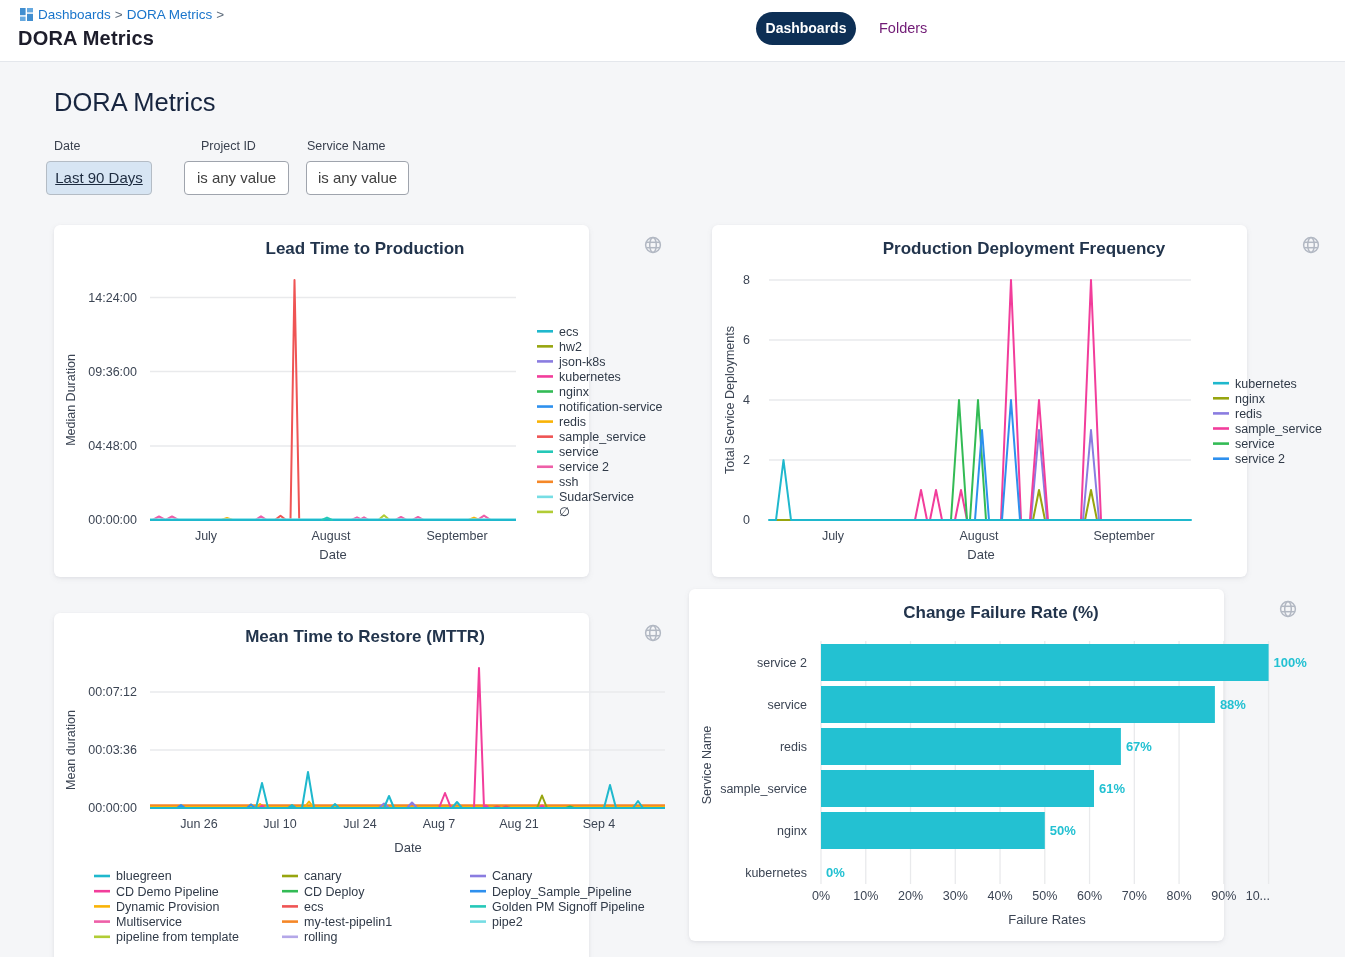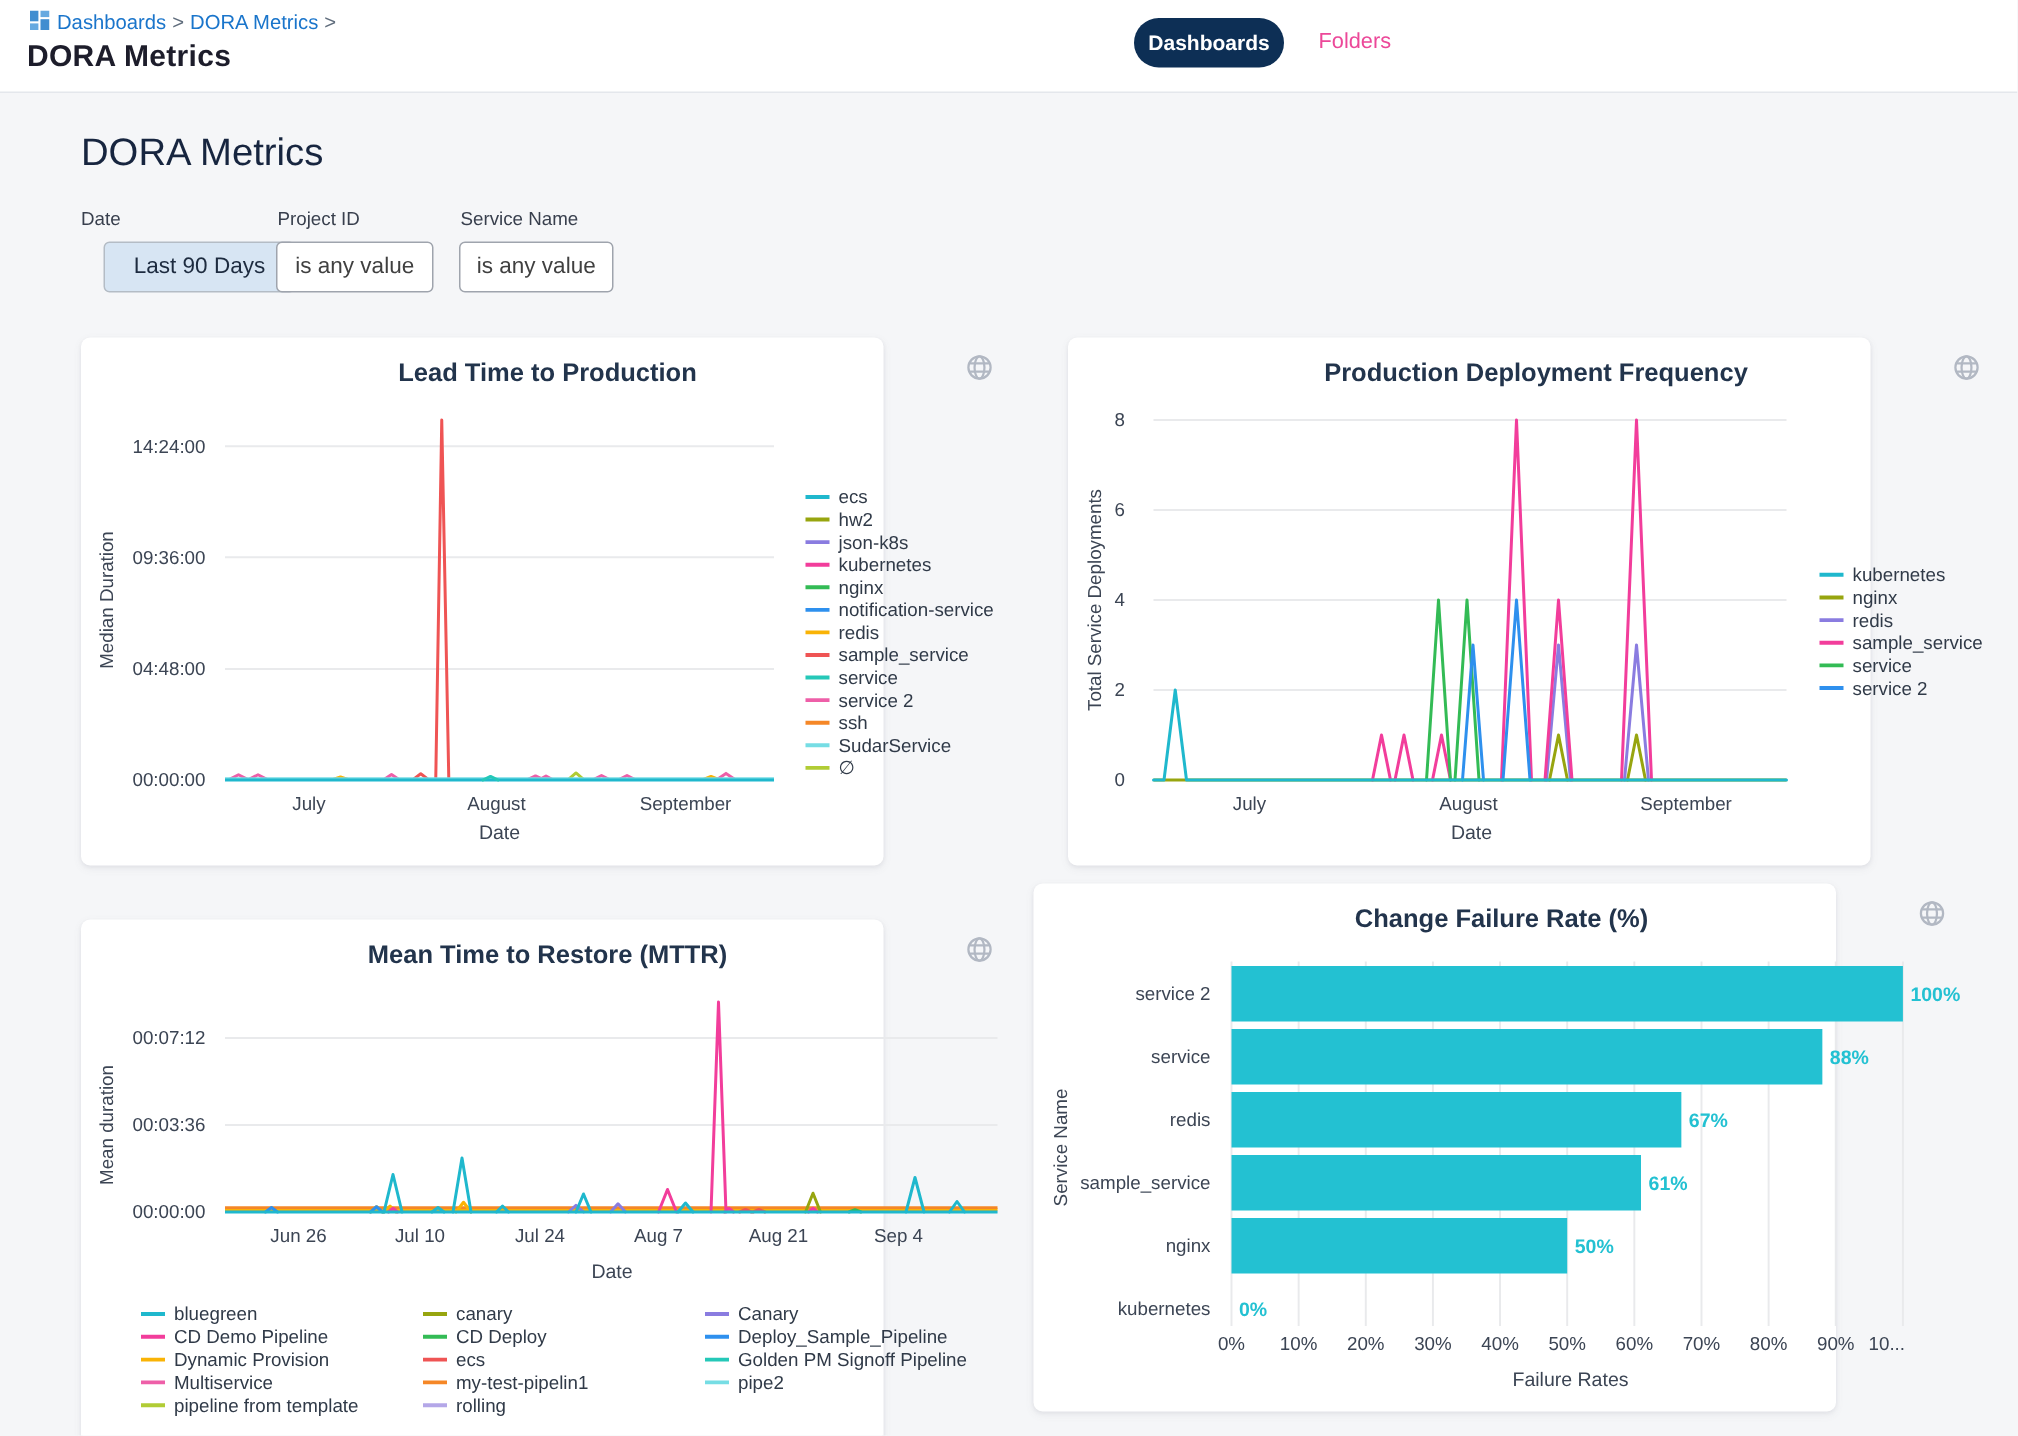--- a/index.html
+++ b/index.html
@@ -4,21 +4,21 @@
 <style>
 * { margin:0; padding:0; box-sizing:border-box; }
 html,body { width:1345px; height:957px; background:#f5f6f8; font-family:"Liberation Sans",sans-serif; overflow:hidden; position:relative; }
 .hdr { position:absolute; left:0; top:0; width:1345px; height:62px; background:#ffffff; border-bottom:1px solid #e4e7ec; }
 .bc { position:absolute; left:38px; top:7px; font-size:13.5px; color:#6b7480; white-space:nowrap; }
 .bc .sep { margin:0 4px; color:#5f6c7c; }
 .bc a { color:#1a75cb; text-decoration:none; }
 .bcicon { position:absolute; left:20px; top:7px; }
 .htitle { position:absolute; left:18px; top:27px; font-size:20px; font-weight:bold; color:#1d1d2b; letter-spacing:0.2px; }
 .pill { position:absolute; left:756px; top:12px; width:100px; height:33px; background:#0d2f55; border-radius:17px; color:#ffffff; font-size:14px; font-weight:bold; text-align:center; line-height:33px; }
-.folders { position:absolute; left:879px; top:20px; font-size:14.5px; color:#ec4899; }
+.folders { position:absolute; left:879px; top:20px; font-size:14.5px; color:#701a75; }
 .h1 { position:absolute; left:54px; top:88px; font-size:25.5px; font-weight:normal; color:#17253f; }
 .flabel { position:absolute; top:139px; font-size:12.5px; color:#383f4d; }
 .fbtn { position:absolute; top:161px; height:34px; border:1px solid #9fa4ad; border-radius:4px; background:#fff; font-size:15px; color:#404040; text-align:center; line-height:32px; }
 .fbtn.blue { background:#d7e5f3; border-color:#b4bcc5; color:#1d2b3f; font-weight:500; }
 .card { position:absolute; width:535px; height:352px; background:#ffffff; border-radius:6px; box-shadow:0 1px 3px rgba(40,41,61,0.06), 0 2px 6px rgba(96,97,112,0.08); }
 </style>
 </head>
 <body>
 <div class="hdr">
   <span class="bcicon"><svg width="13" height="13" viewBox="0 0 13 13">
@@ -27,23 +27,23 @@
 <rect x="7" y="0" width="6" height="4.4" fill="#66a9e0"></rect>
 <rect x="7" y="5.8" width="6" height="7.2" fill="#418ed0"></rect>
 </svg></span>
   <div class="bc"><a>Dashboards</a><span class="sep">&gt;</span><a>DORA Metrics</a><span class="sep">&gt;</span></div>
   <div class="htitle">DORA Metrics</div>
   <div class="pill">Dashboards</div>
   <div class="folders">Folders</div>
 </div>
 <div class="h1">DORA Metrics</div>
 <div class="flabel" style="left:54px;">Date</div>
-<div class="flabel" style="left:185px;">Project ID</div>
+<div class="flabel" style="left:201px;">Project ID</div>
 <div class="flabel" style="left:307px;">Service Name</div>
-<div class="fbtn blue" style="left:69px; width:128px;">Last 90 Days</div>
+<div class="fbtn blue" style="left:46px; width:106px;text-decoration:underline;">Last 90 Days</div>
 <div class="fbtn" style="left:184px; width:105px;">is any value</div>
 <div class="fbtn" style="left:306px; width:103px;">is any value</div>
 <div class="card" style="left:54px; top:225px;"><svg width="623" height="352" viewBox="0 0 623 352" font-family="Liberation Sans, sans-serif">
       <text x="311" y="29" text-anchor="middle" font-size="17" fill="#22344c" font-weight="bold">Lead Time to Production</text>
       <g stroke="#b2b8c3" stroke-width="1.5" fill="none">
         <circle cx="599" cy="20" r="7.4"></circle>
         <ellipse cx="599" cy="20" rx="3.3" ry="7.4"></ellipse>
         <line x1="592.2" y1="17.3" x2="605.8" y2="17.3"></line>
         <line x1="592.2" y1="22.7" x2="605.8" y2="22.7"></line>
       </g>

